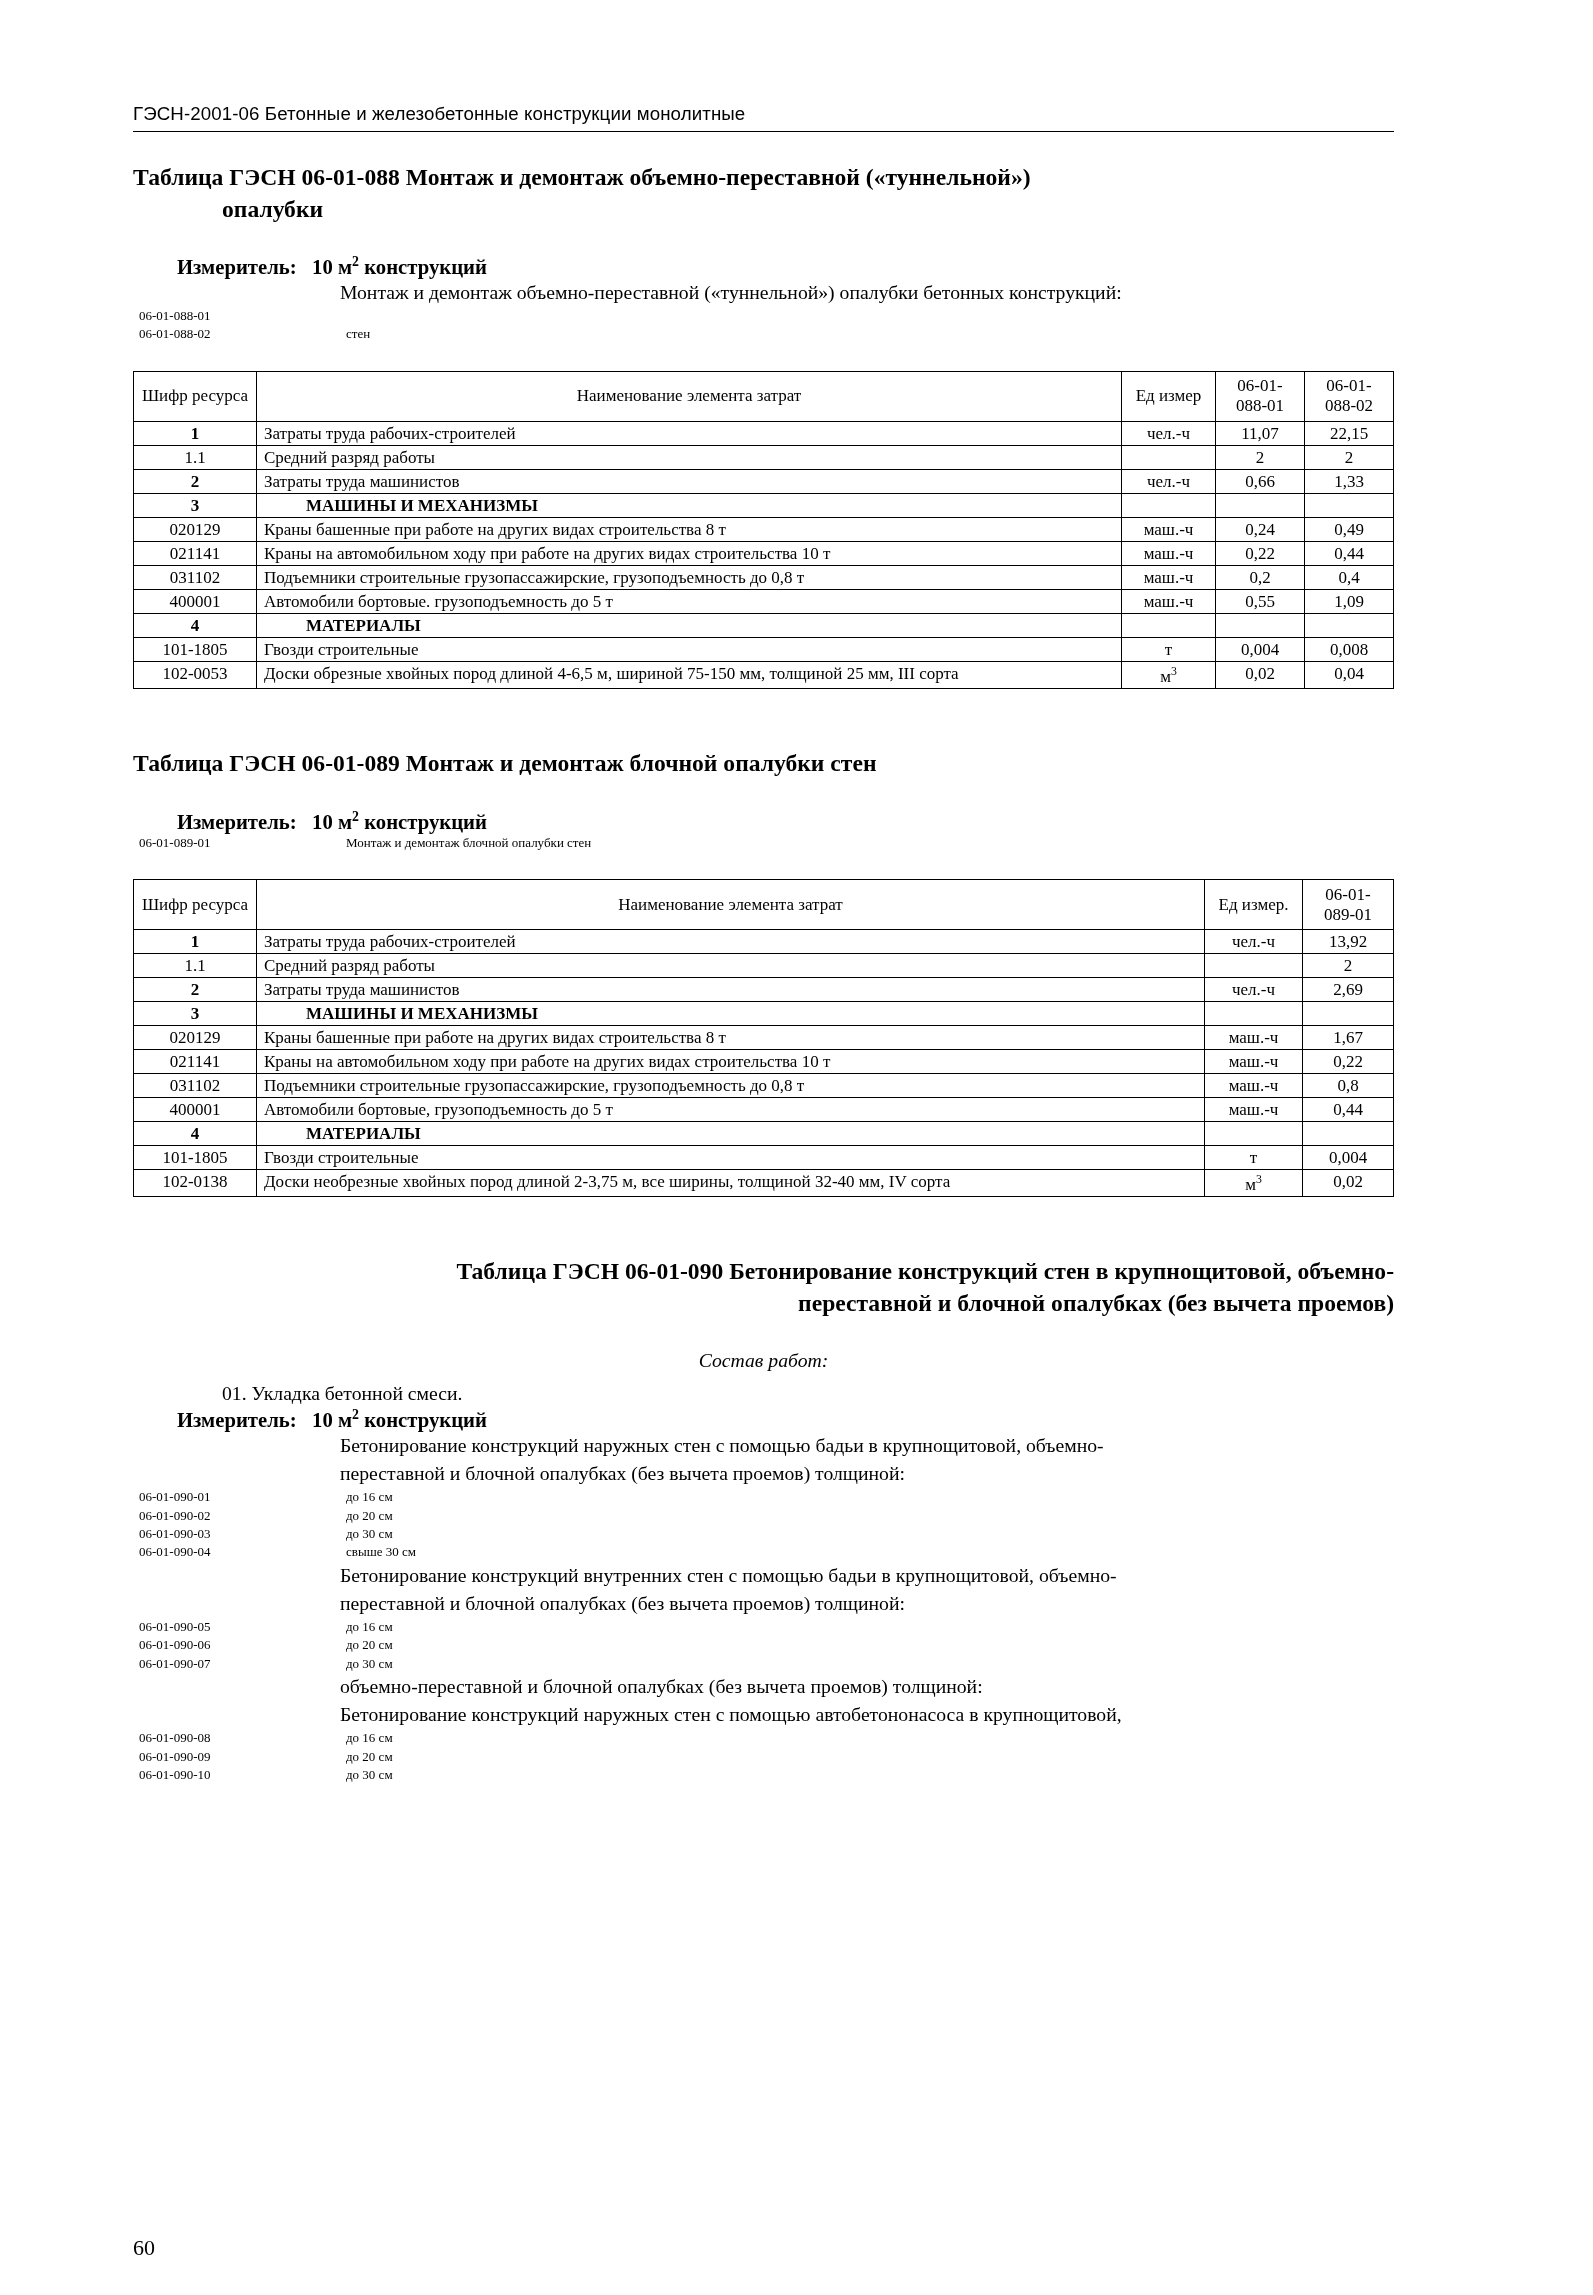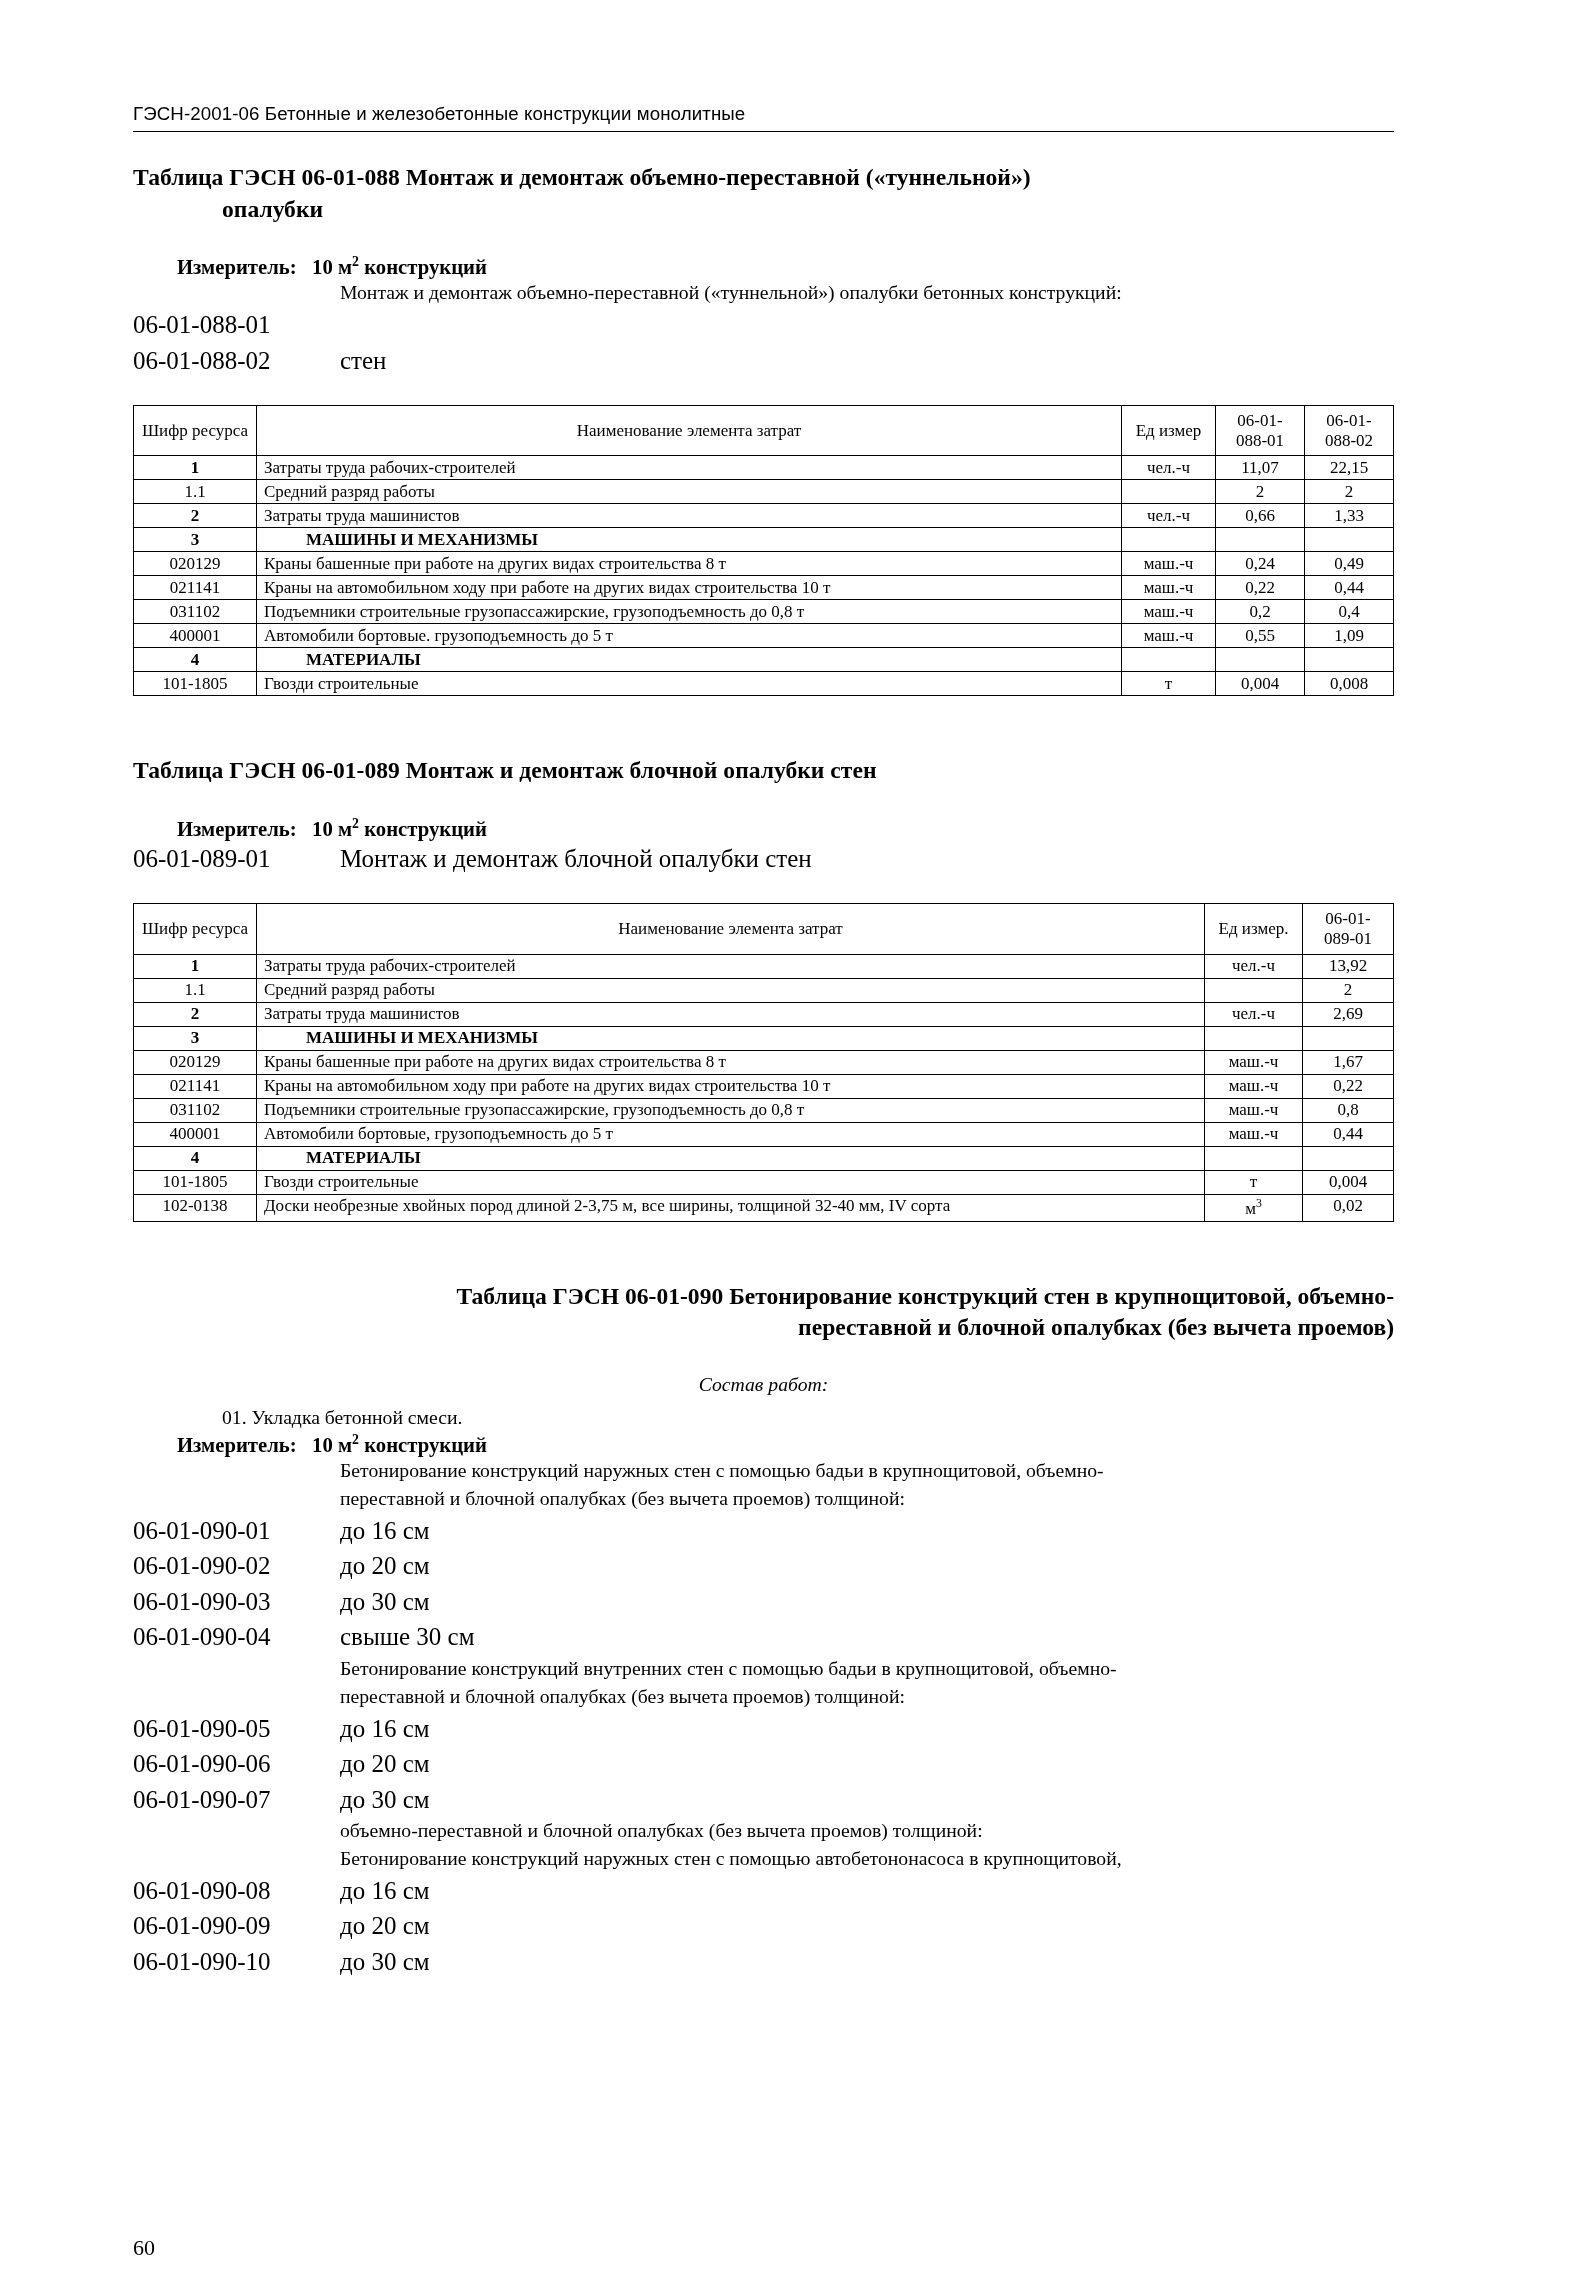--- a/index.html
+++ b/index.html
@@ -52,22 +52,23 @@
     vertical-align: super;
   }
   .intro-line {
     font-size: 19.7px;
     margin: 0;
     padding-left: 207px;
     line-height: 1.42;
   }
   .code-row {
     display: flex;
-    font-size: 25px;
+    font-size: 13px;
     line-height: 1.42;
+    margin-left: 6px;
   }
   .code-row .code {
     width: 207px;
     flex: 0 0 207px;
   }
   .code-row .desc {
     flex: 1 1 auto;
   }
   .spacer-sm { height: 12.8px; }
   .spacer-md { height: 26.6px; }
@@ -255,20 +256,27 @@
         <td class="c-val"></td>
         <td class="c-val"></td>
       </tr>
       <tr>
         <td class="c-code">101-1805</td>
         <td class="c-name">Гвозди строительные</td>
         <td class="c-unit">т</td>
         <td class="c-val">0,004</td>
         <td class="c-val">0,008</td>
       </tr>
+      <tr>
+        <td class="c-code">102-0053</td>
+        <td class="c-name">Доски обрезные хвойных пород длиной 4-6,5 м, шириной 75-150 мм, толщиной 25 мм, III сорта</td>
+        <td class="c-unit"><span>м</span><span class="sup">3</span></td>
+        <td class="c-val">0,02</td>
+        <td class="c-val">0,04</td>
+      </tr>
     </tbody>
   </table>
 
   <div class="spacer-xl"></div>
 
   <h2 class="table-title">Таблица ГЭСН 06-01-089 Монтаж и демонтаж блочной опалубки стен</h2>
 
   <div class="spacer-sm"></div>
 
   <div class="measure-line">

